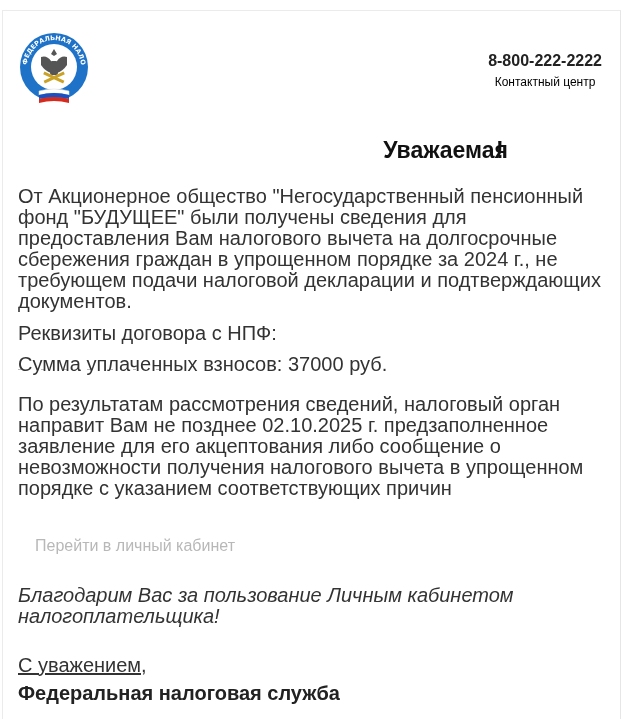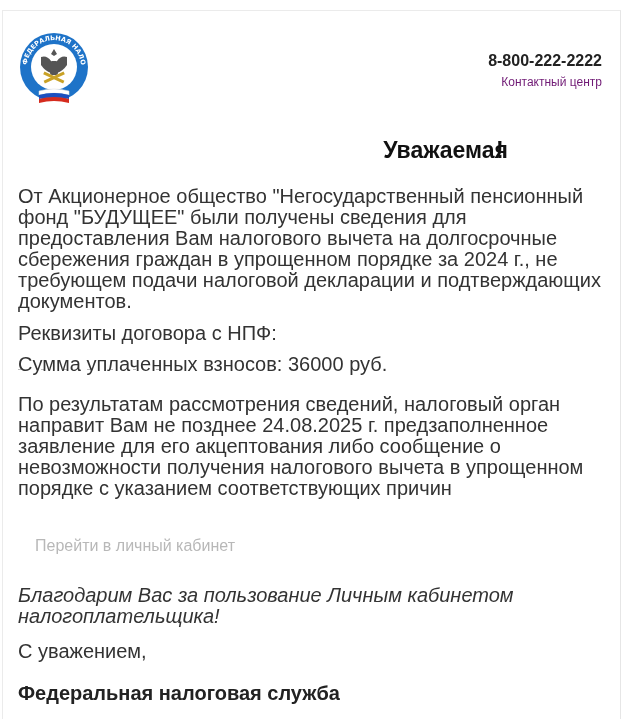--- a/index.html
+++ b/index.html
@@ -6,23 +6,23 @@
     body {
       width: 624px; height: 719px; overflow: hidden;
       font-family: "Liberation Sans", sans-serif; color: #333333;
     }
     .card {
       position: absolute; left: 2px; top: 10px; width: 619px; height: 712px;
       border-top: 1px solid #ebebeb; border-left: 1px solid #ebebeb; border-right: 1px solid #e6e6e6;
       background: #fff; box-sizing: border-box;
     }
     .logo { position: absolute; left: 14px; top: 20px; width: 74px; height: 78px; }
-    .contact { position: absolute; right: 18px; top: 41px; text-align: right; }
+    .contact { position: absolute; right: 18px; top: 41px; text-align: center; }
     .phone { font-size: 16px; font-weight: bold; color: #222; }
-    .contact-label { font-size: 12px; color: #701a75; margin-top: 5px; }
+    .contact-label { font-size: 12px; color: #000000; margin-top: 5px; }
     .greeting { position: absolute; left: 15px; top: 126px; width: 490px; font-size: 23px; font-weight: bold; color: #111; text-align: right; }
     .greeting .excl { position: absolute; left: 478px; top: 0; }
     .para { position: absolute; left: 15px; width: 595px; font-size: 20px; line-height: 21px; color: #333; }
     .redacted { position: absolute; left: 15px; top: 345px; width: 355px; height: 2px; }
     .redacted span { display: inline-block; width: 3px; height: 1px; background: #bbb; margin-right: 20px; }
     .btn {
       position: absolute; left: 22px; top: 522px; padding: 4px 10px;
       font-size: 16px; color: #b8b8b8; background: transparent; border: none;
       font-family: "Liberation Sans", sans-serif; cursor: pointer; text-align: right;
     }
@@ -70,24 +70,24 @@
   </div>
 
   <div class="para" style="top:175px;">От Акционерное общество "Негосударственный пенсионный фонд "БУДУЩЕЕ" были получены сведения для предоставления Вам налогового вычета на долгосрочные сбережения граждан в упрощенном порядке за 2024 г., не требующем подачи налоговой декларации и подтверждающих документов.</div>
 
   <div class="para" style="top:312px;">Реквизиты договора с НПФ:</div>
 
   <div class="redacted">
     <span></span><span></span><span></span><span></span><span></span><span></span><span></span>
   </div>
 
-  <div class="para" style="top:343px;">Сумма уплаченных взносов: 36000 руб.</div>
+  <div class="para" style="top:343px;">Сумма уплаченных взносов: 37000 руб.</div>
 
-  <div class="para" style="top:383px;">По результатам рассмотрения сведений, налоговый орган направит Вам не позднее 24.08.2025 г. предзаполненное заявление для его акцептования либо сообщение о невозможности получения налогового вычета в упрощенном порядке с указанием соответствующих причин</div>
+  <div class="para" style="top:383px;">По результатам рассмотрения сведений, налоговый орган направит Вам не позднее 02.10.2025 г. предзаполненное заявление для его акцептования либо сообщение о невозможности получения налогового вычета в упрощенном порядке с указанием соответствующих причин</div>
 
   <button class="btn">Перейти в личный кабинет</button>
 
   <div class="para" style="top:574px;font-style:italic;">Благодарим Вас за пользование Личным кабинетом налогоплательщика!</div>
 
-  <div class="para" style="top:630px;">С уважением,</div>
+  <div class="para" style="top:644px;text-decoration:underline;">С уважением,</div>
   <div class="para sign-bold" style="top:672px;">Федеральная налоговая служба</div>
 
 </div>
 
 </body></html>

